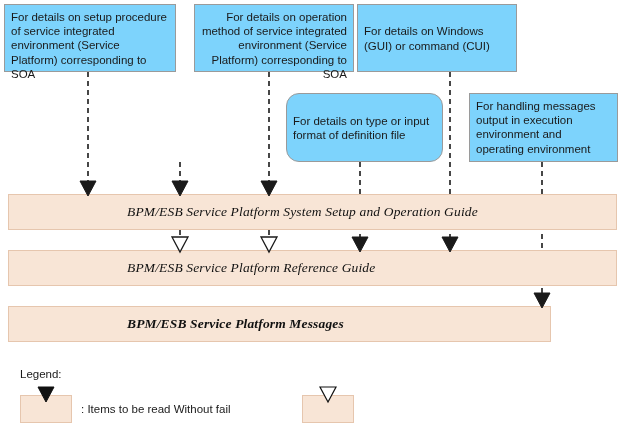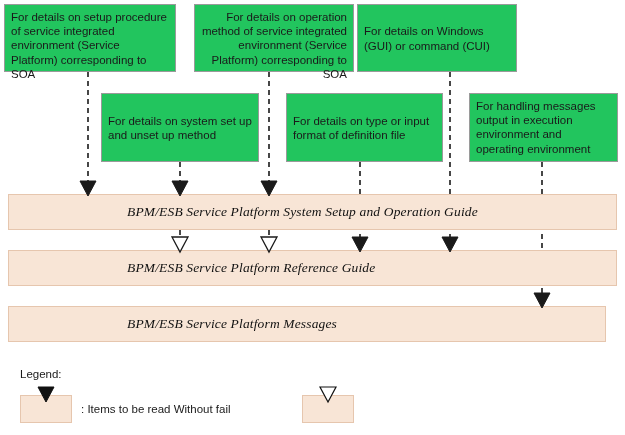--- a/index.html
+++ b/index.html
@@ -28,21 +28,21 @@
     left: 0;
     top: 0;
     width: 625px;
     height: 435px;
     pointer-events: none;
   }
   
   .note-box {
     position: absolute;
     box-sizing: border-box;
-    background: #22c55e;
+    background: #7dd3fc;
     border: 1px solid #9a9a9a;
     padding: 5px 6px 4px 6px;
     font-size: 11.5px;
     line-height: 14.2px;
     color: #1a1a1a;
     font-family: "Liberation Sans", sans-serif;
   }
   
   .manual-bar {
     position: absolute;
@@ -118,21 +118,21 @@
   </svg>
 
   <div class="manual-bar" style="left:8px; top:194px; width:609px; height:36px;">
     <span class="manual-bar-label">BPM/ESB Service Platform System Setup and Operation Guide</span>
   </div>
 
   <div class="manual-bar" style="left:8px; top:250px; width:609px; height:36px;">
     <span class="manual-bar-label">BPM/ESB Service Platform Reference Guide</span>
   </div>
 
-  <div class="manual-bar" style="left:8px; top:306px; width:598px; height:36px;">
+  <div class="manual-bar" style="left:8px; top:306px; width:543px; height:36px;font-weight:bold;">
     <span class="manual-bar-label">BPM/ESB Service Platform Messages</span>
   </div>
 
   <svg class="layer" viewBox="0 0 625 435" width="625" height="435" aria-hidden="true">
     <g id="arrowhead-group">
         <polygon points="80,181 96,181 88,196" fill="#1a1a1a" stroke="#1a1a1a" stroke-width="1"></polygon>
         <polygon points="172,181 188,181 180,196" fill="#1a1a1a" stroke="#1a1a1a" stroke-width="1"></polygon>
         <polygon points="261,181 277,181 269,196" fill="#1a1a1a" stroke="#1a1a1a" stroke-width="1"></polygon>
         <polygon points="172,237 188,237 180,252" fill="#ffffff" stroke="#1a1a1a" stroke-width="1.3"></polygon>
         <polygon points="261,237 277,237 269,252" fill="#ffffff" stroke="#1a1a1a" stroke-width="1.3"></polygon>
@@ -141,23 +141,22 @@
         <polygon points="534,293 550,293 542,308" fill="#1a1a1a" stroke="#1a1a1a" stroke-width="1"></polygon>
       </g>
   </svg>
 
   <div class="note-box" style="left:4px; top:4px; width:172px; height:68px;">For details on setup procedure of service integrated environment (Service Platform) corresponding to SOA</div>
 
   <div class="note-box" style="left:194px; top:4px; width:160px; height:68px;text-align:right;">For details on operation method of service integrated environment (Service Platform) corresponding to SOA</div>
 
   <div class="note-box" style="left:357px; top:4px; width:160px; height:68px; display:flex; align-items:center;">For details on Windows (GUI) or command (CUI)</div>
 
-  <div class="note-box" style="left:101px; top:93px; width:158px; height:69px; display:flex; align-items:center;">For details on system set up and unset up method</div>
 
-  <div class="note-box" style="left:286px; top:93px; width:157px; height:69px; display:flex; align-items:center;">For details on type or input format of definition file</div>
+  <div class="note-box" style="left:286px; top:93px; width:157px; height:69px; display:flex; align-items:center;border-radius:13px;">For details on type or input format of definition file</div>
 
   <div class="note-box" style="left:469px; top:93px; width:149px; height:69px;">For handling messages output in execution environment and operating environment</div>
 
   <div class="legend-title">Legend:</div>
 
   <div class="legend-entry" style="left:20px; top:395px;">
     <div class="legend-swatch">
       <svg class="legend-marker" viewBox="0 0 22 22">
         <polygon points="3,2 19,2 11,17" fill="#111111" stroke="#111111" stroke-width="1"></polygon>
       </svg>

